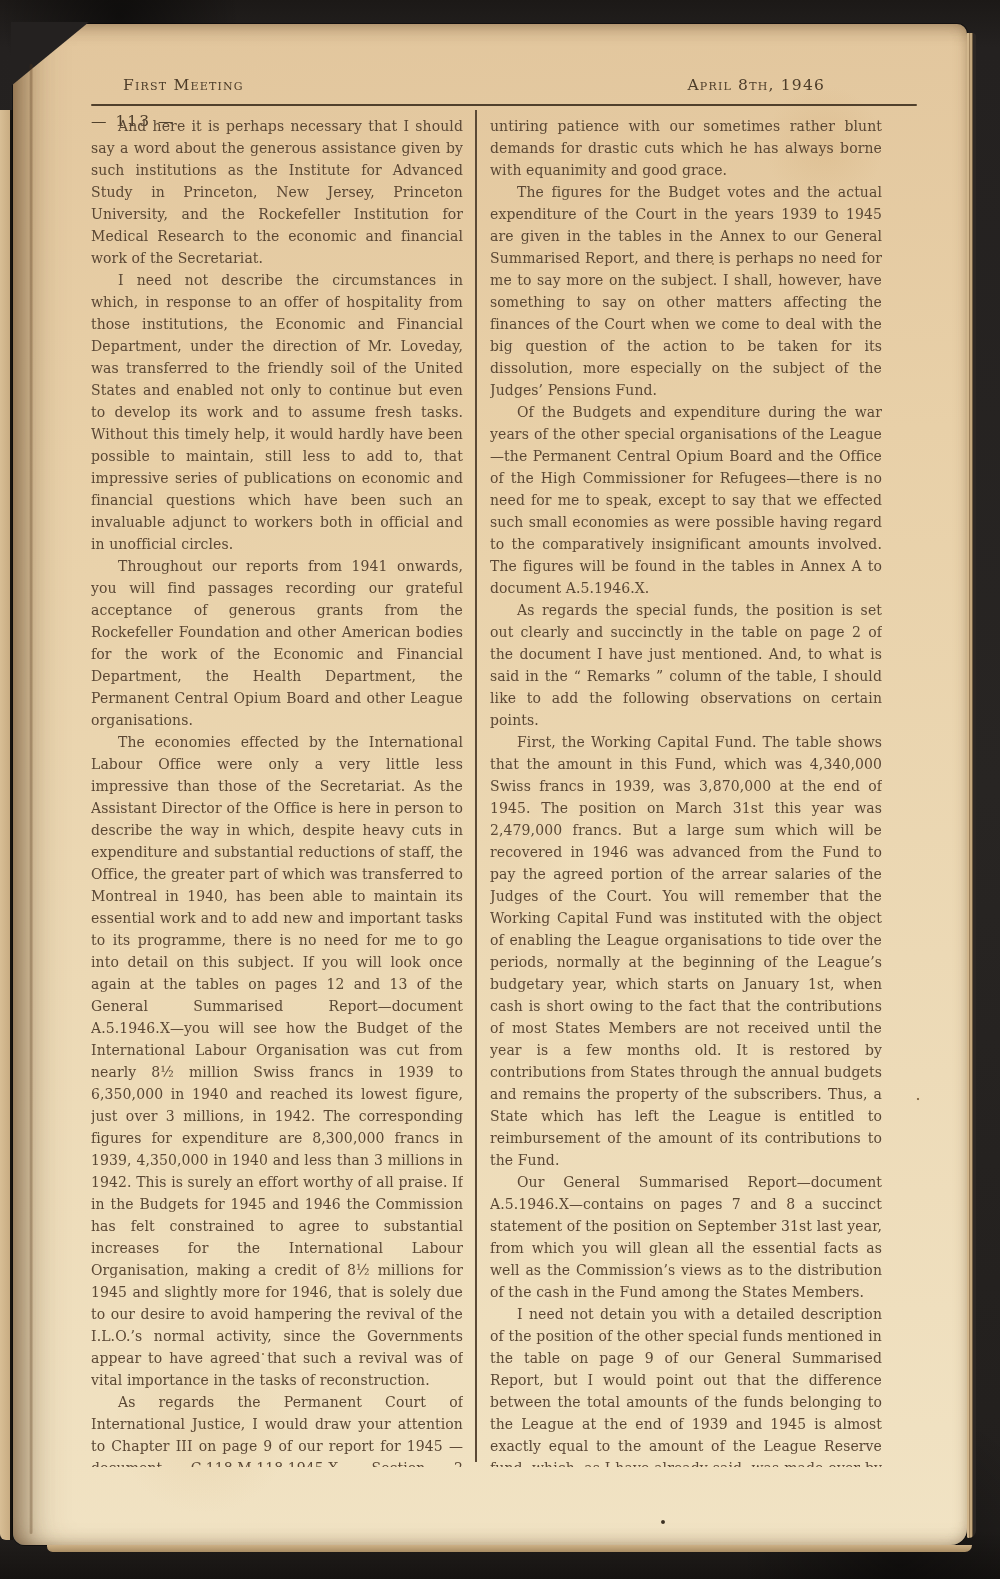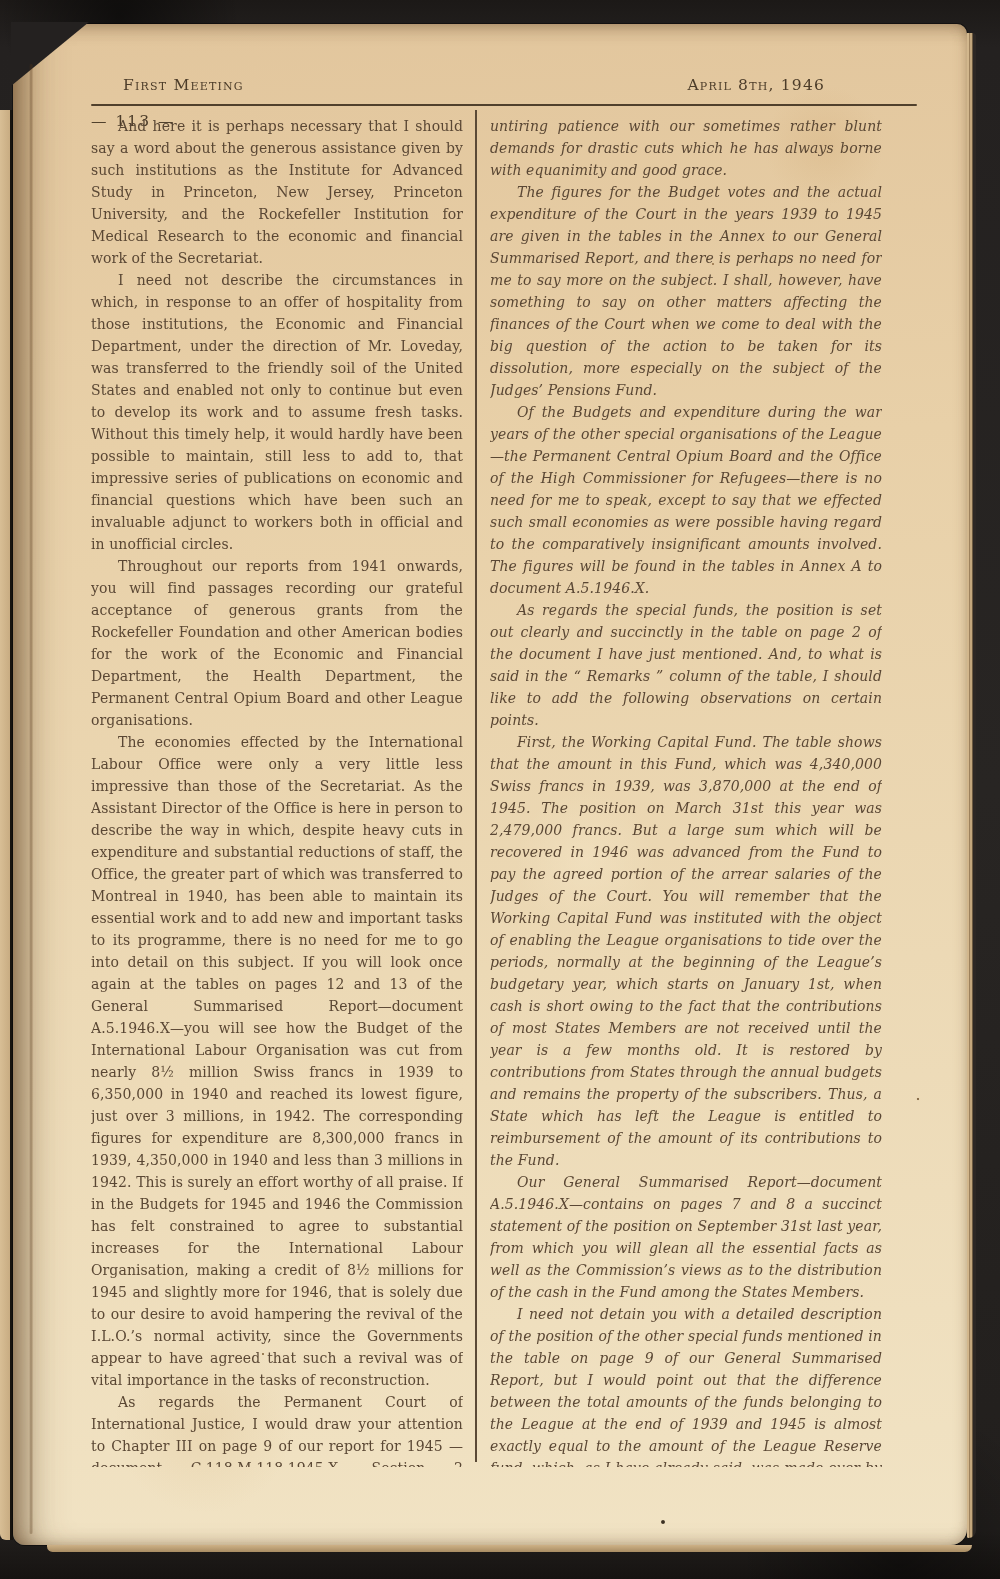--- a/index.html
+++ b/index.html
@@ -82,21 +82,21 @@
   .divider{
     position:absolute;left:462px;top:86px;width:2px;height:1352px;
     background:#5b4a37;
   }
   .col{
     position:absolute;top:91px;height:1352px;overflow:hidden;
     text-align:justify;font-size:14px;line-height:22px;color:#5a4734;
     letter-spacing:.1px;
   }
   .col-left{left:78px;width:372px;}
-  .col-right{left:477px;width:392px;font-style:italic;}
+  .col-right{left:477px;width:392px;}
   .para{margin:0;text-indent:27px;}
   .para + .para{}
   .para.noindent{text-indent:0;}
 </style>
 </head>
 <body>
 
 <div class="edge-strip"></div>
 
 <div class="page">

